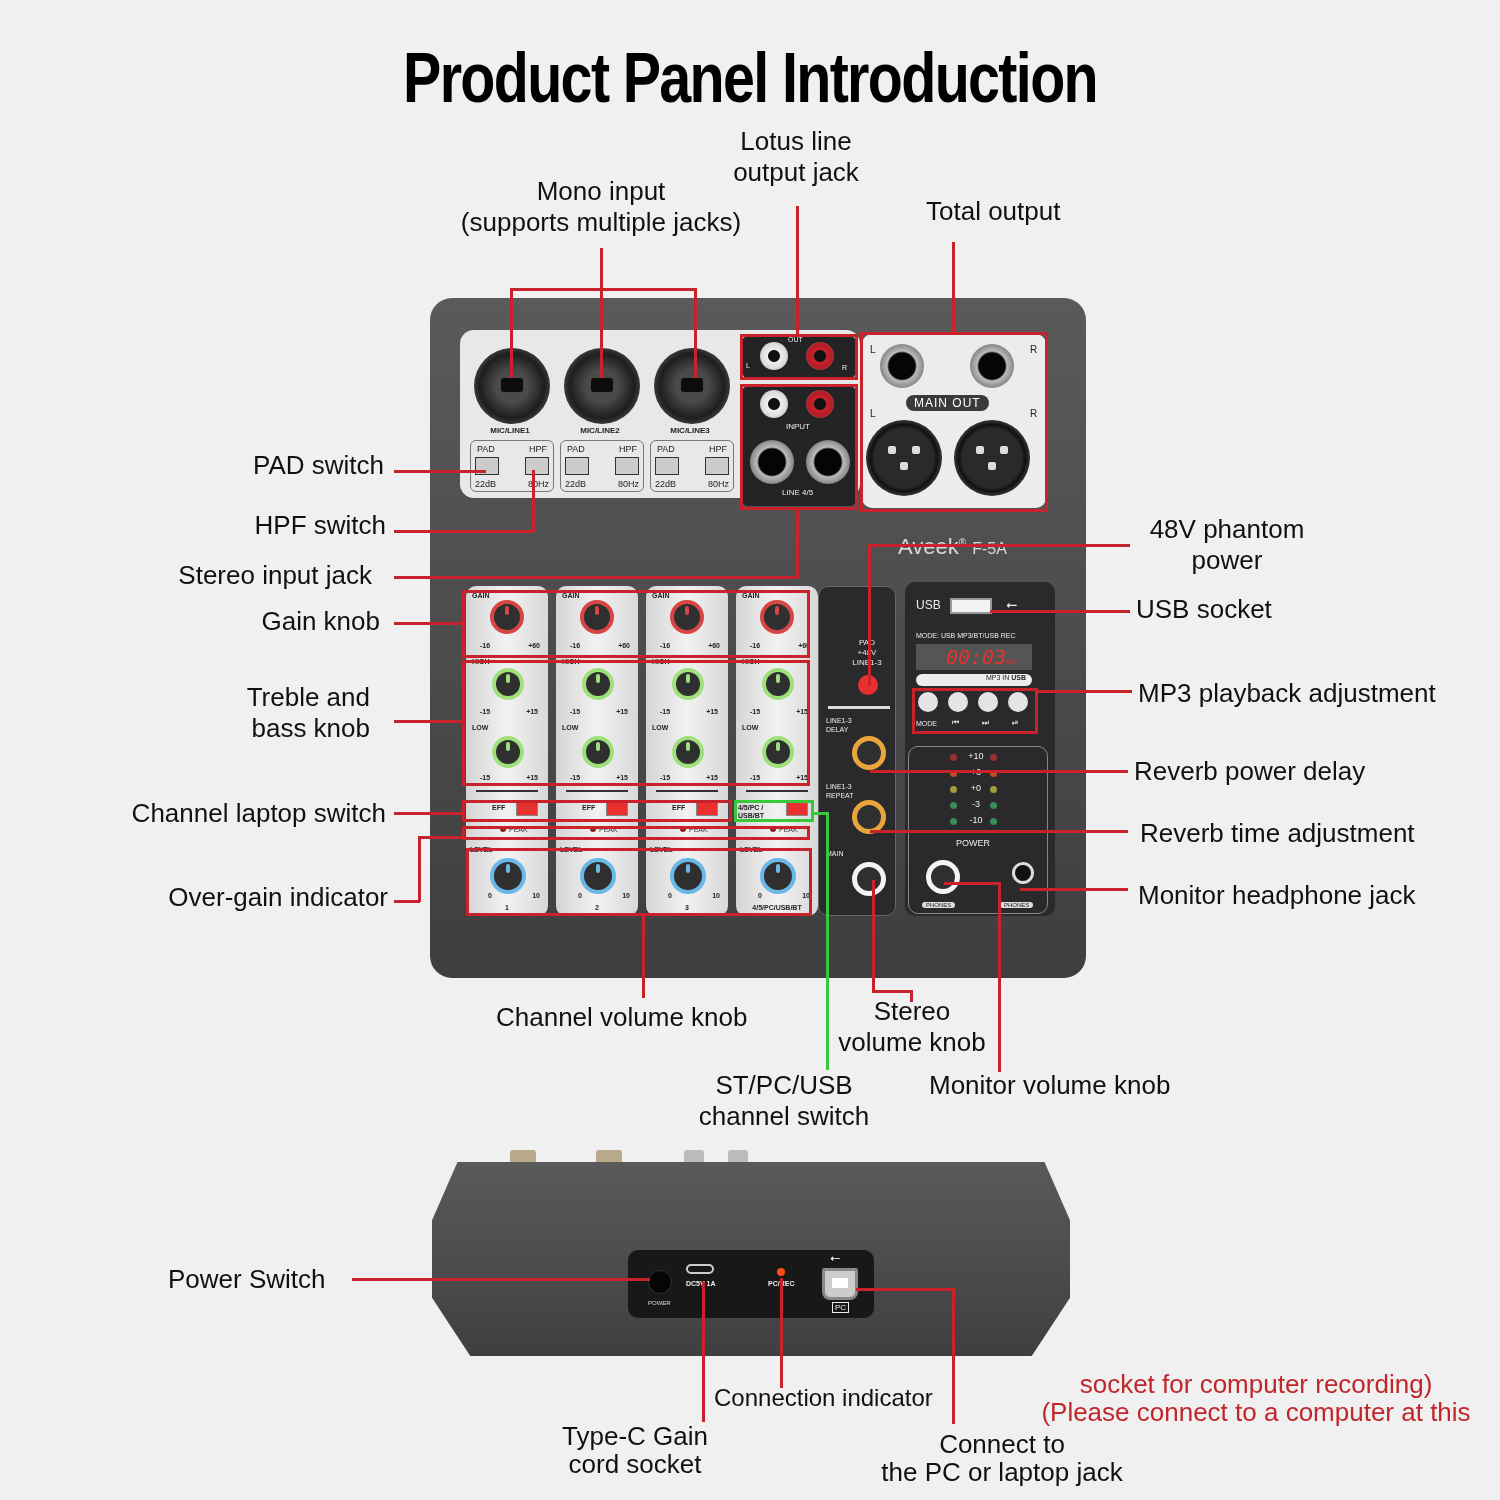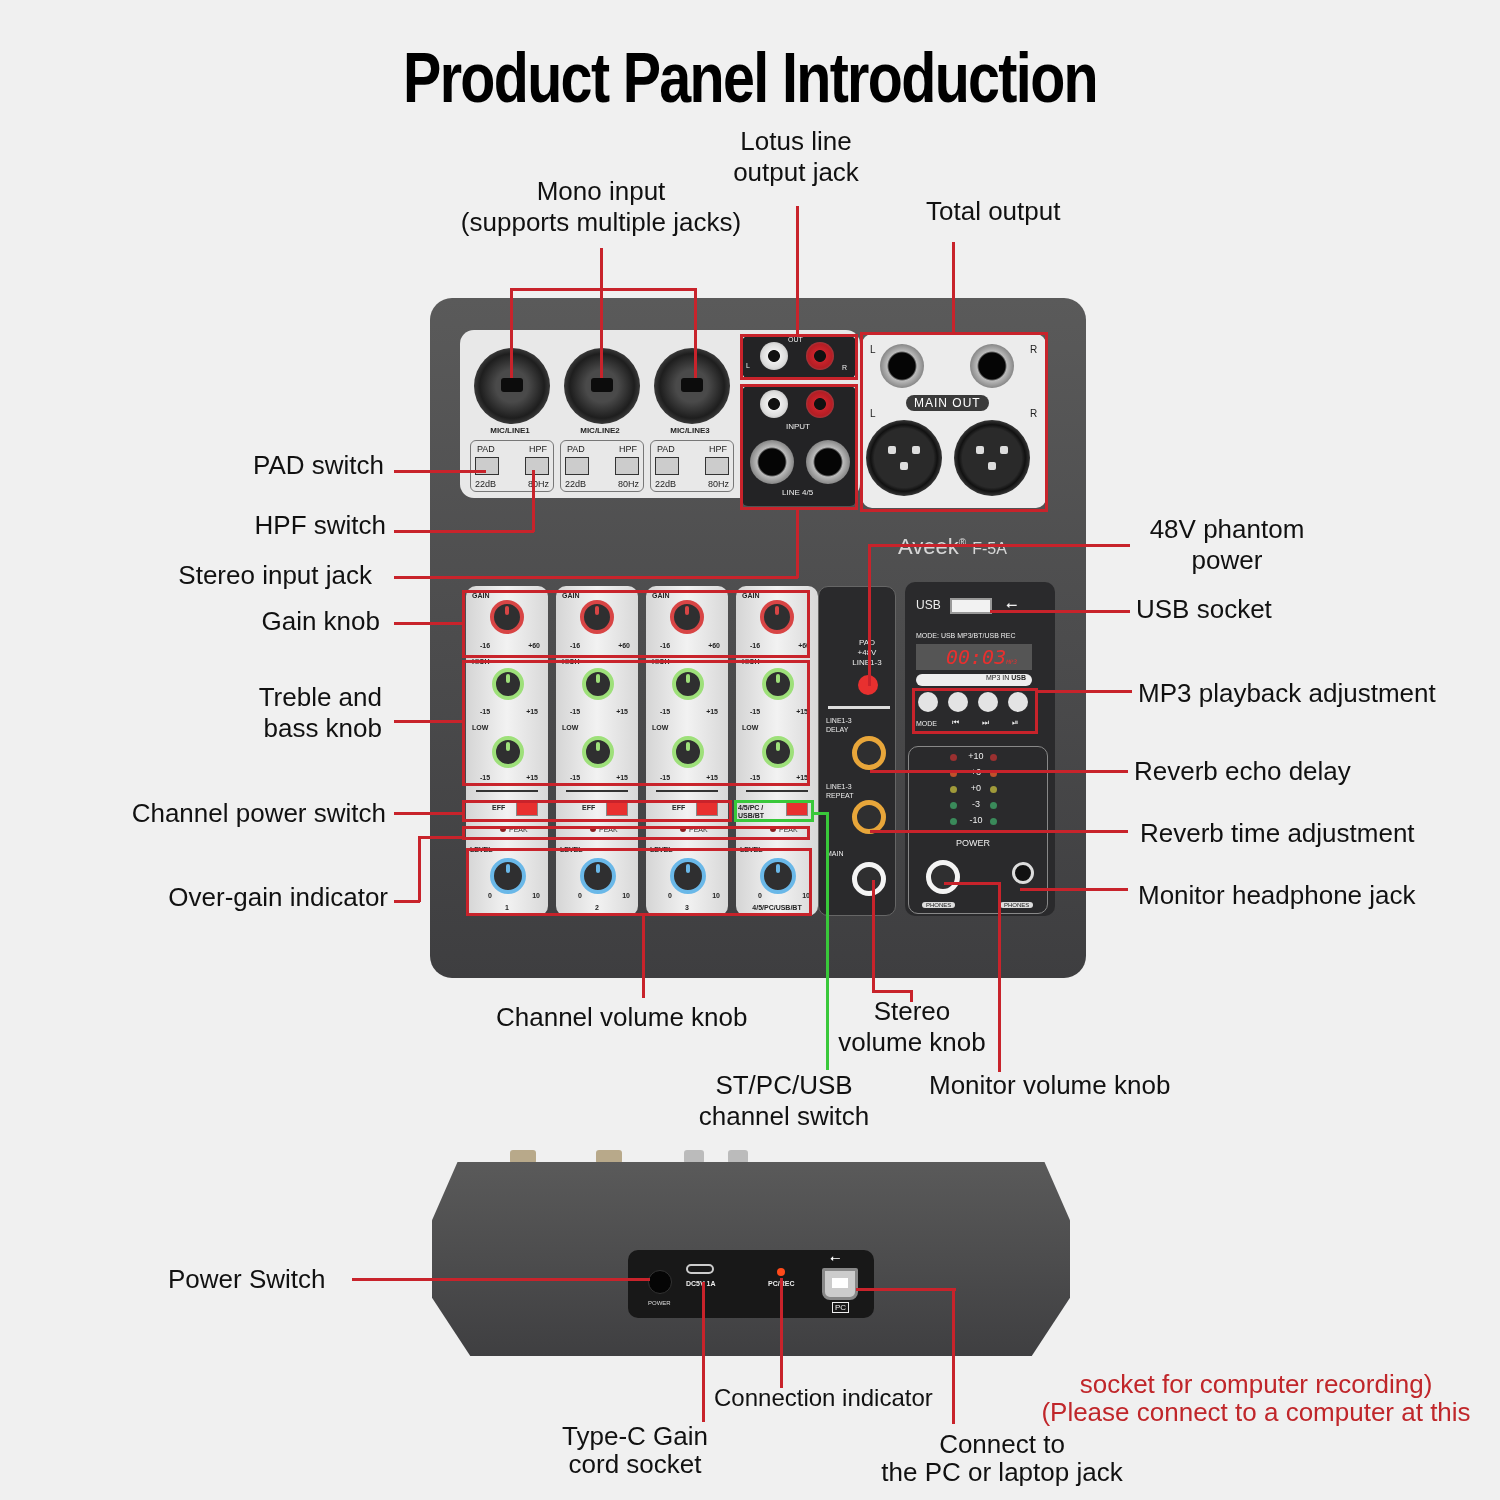--- a/index.html
+++ b/index.html
@@ -381,33 +381,33 @@
   </div>
 <div class="lbl c" style="left:440px;top:176px;width:322px">
     <div>Mono input</div>
     <div>(supports multiple jacks)</div>
   </div>
 <div class="lbl" style="left:926px;top:196px">Total output</div>
 <div class="lbl r" style="left:100px;top:450px;width:284px">PAD switch</div>
 <div class="lbl r" style="left:100px;top:510px;width:286px">HPF switch</div>
 <div class="lbl r" style="left:100px;top:560px;width:272px">Stereo input jack</div>
 <div class="lbl r" style="left:100px;top:606px;width:280px">Gain knob</div>
-<div class="lbl r" style="left:100px;top:682px;width:282px">
+<div class="lbl r" style="left:88px;top:682px;width:282px">
     <div>Treble and</div>
     <div>bass knob</div>
   </div>
-<div class="lbl r" style="left:60px;top:798px;width:326px">Channel power switch</div>
+<div class="lbl r" style="left:60px;top:798px;width:326px">Channel laptop switch</div>
 <div class="lbl r" style="left:60px;top:882px;width:328px">Over-gain indicator</div>
 <div class="lbl c" style="left:1134px;top:514px;width:186px">
     <div>48V phantom</div>
     <div>power</div>
   </div>
 <div class="lbl" style="left:1136px;top:594px">USB socket</div>
 <div class="lbl" style="left:1138px;top:678px">MP3 playback adjustment</div>
-<div class="lbl" style="left:1134px;top:756px">Reverb echo delay</div>
+<div class="lbl" style="left:1134px;top:756px">Reverb power delay</div>
 <div class="lbl" style="left:1140px;top:818px">Reverb time adjustment</div>
 <div class="lbl" style="left:1138px;top:880px">Monitor headphone jack</div>
 <div class="lbl" style="left:496px;top:1002px">Channel volume knob</div>
 <div class="lbl c" style="left:830px;top:996px;width:164px">
     <div>Stereo</div>
     <div>volume knob</div>
   </div>
 <div class="lbl c" style="left:680px;top:1070px;width:208px">
     <div>ST/PC/USB</div>
     <div>channel switch</div>

